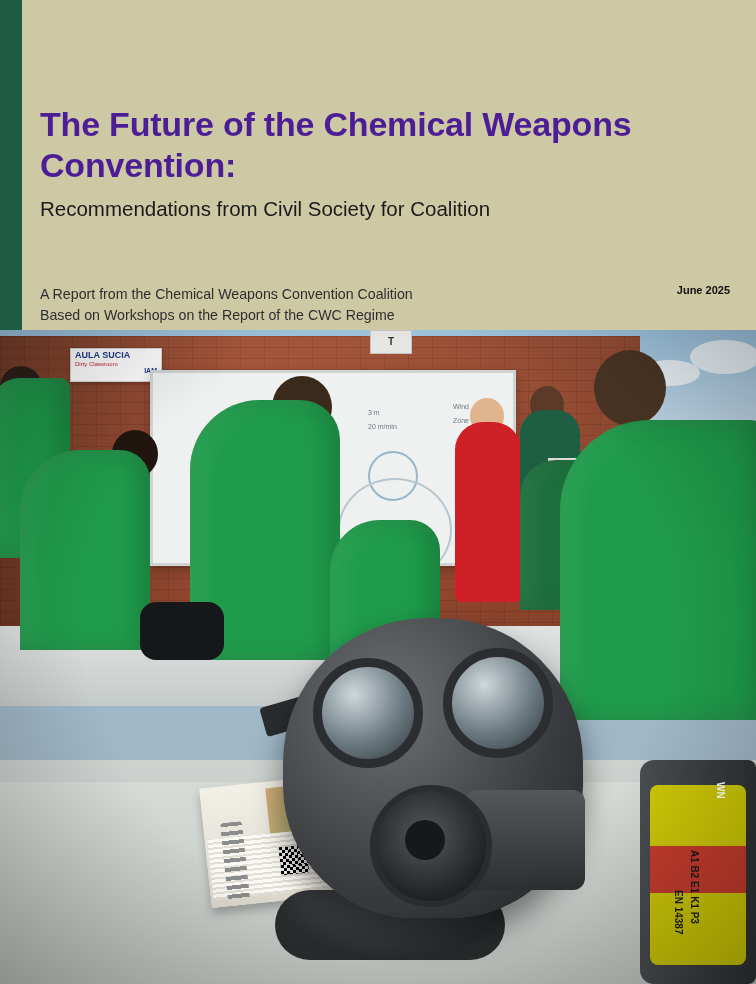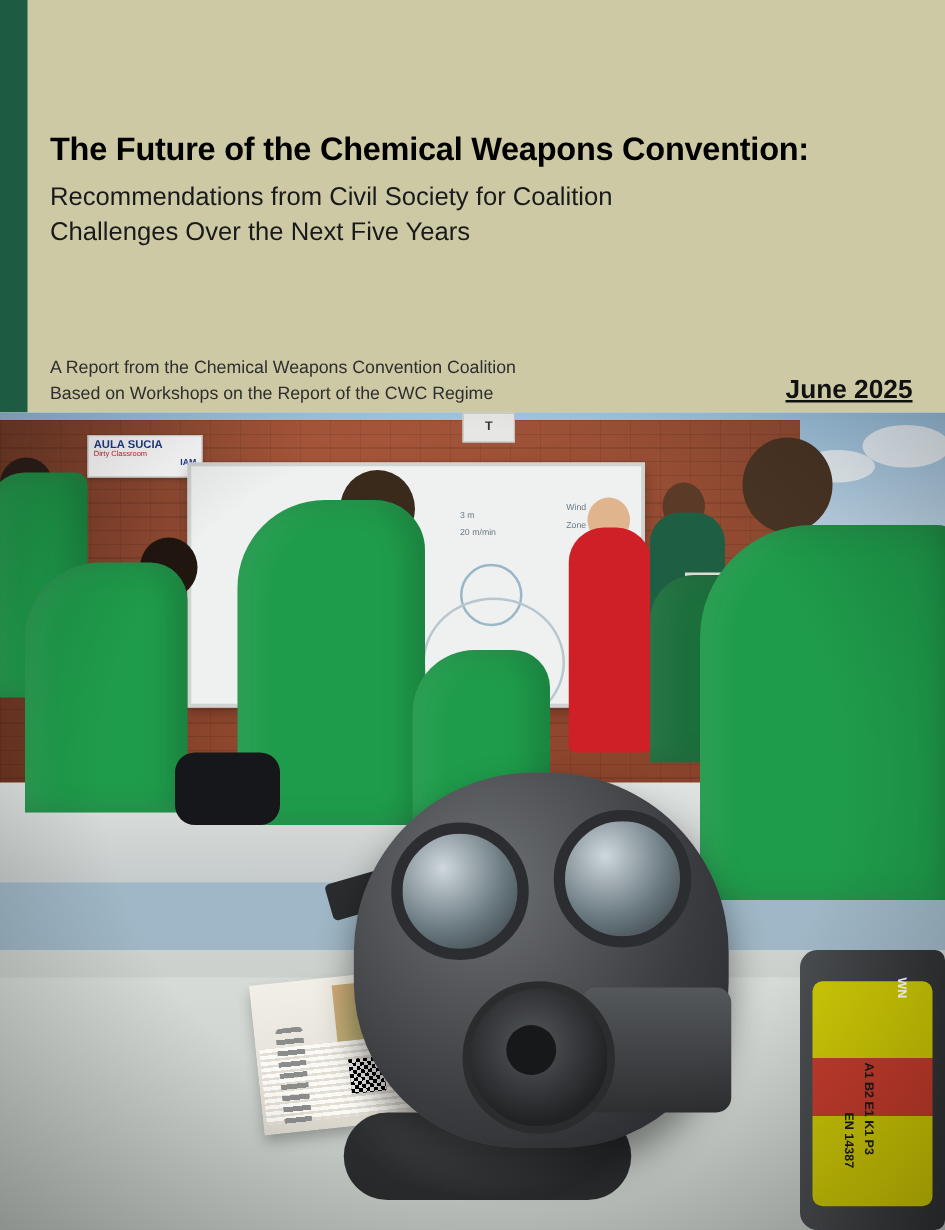--- a/index.html
+++ b/index.html
@@ -37,23 +37,23 @@
     height: 330px;
     background: #1d5c43;
   }
   .title-block {
     position: absolute;
     left: 40px;
     top: 104px;
     width: 700px;
   }
   .main-title {
-    font-size: 26px;
+    font-size: 34px;
     font-weight: bold;
-    color: #000000;
+    color: #4c1d95;
     letter-spacing: -0.2px;
     line-height: 1.22;
     margin: 0 0 8px 0;
   }
   .subtitle {
     font-size: 20.5px;
     font-weight: normal;
     color: #1a1a1a;
     line-height: 1.38;
     margin: 0;
@@ -66,25 +66,24 @@
     width: 560px;
   }
   .credit-line {
     font-size: 14.2px;
     color: #2e2e2e;
     line-height: 1.45;
   }
   .report-date {
     position: absolute;
     right: 26px;
-    top: 300px;
-    font-size: 21px;
+    top: 284px;
+    font-size: 11px;
     font-weight: bold;
     color: #111111;
-    text-decoration: underline;
   }
 
   
   .photo {
     position: absolute;
     left: 0;
     top: 330px;
     width: 756px;
     height: 654px;
     overflow: hidden;
@@ -373,21 +372,20 @@
 <body>
 
 <div class="page">
 
   <div class="header-band">
     <div class="spine"></div>
 
     <div class="title-block">
       <h1 class="main-title">The Future of the Chemical Weapons Convention:</h1>
       <p class="subtitle">Recommendations from Civil Society for Coalition</p>
-      <p class="subtitle">Challenges Over the Next Five Years</p>
     </div>
 
     <div class="credits">
       <div class="credit-line">A Report from the Chemical Weapons Convention Coalition</div>
       <div class="credit-line">Based on Workshops on the Report of the CWC Regime</div>
     </div>
 
     <div class="report-date">June 2025</div>
   </div>
 

